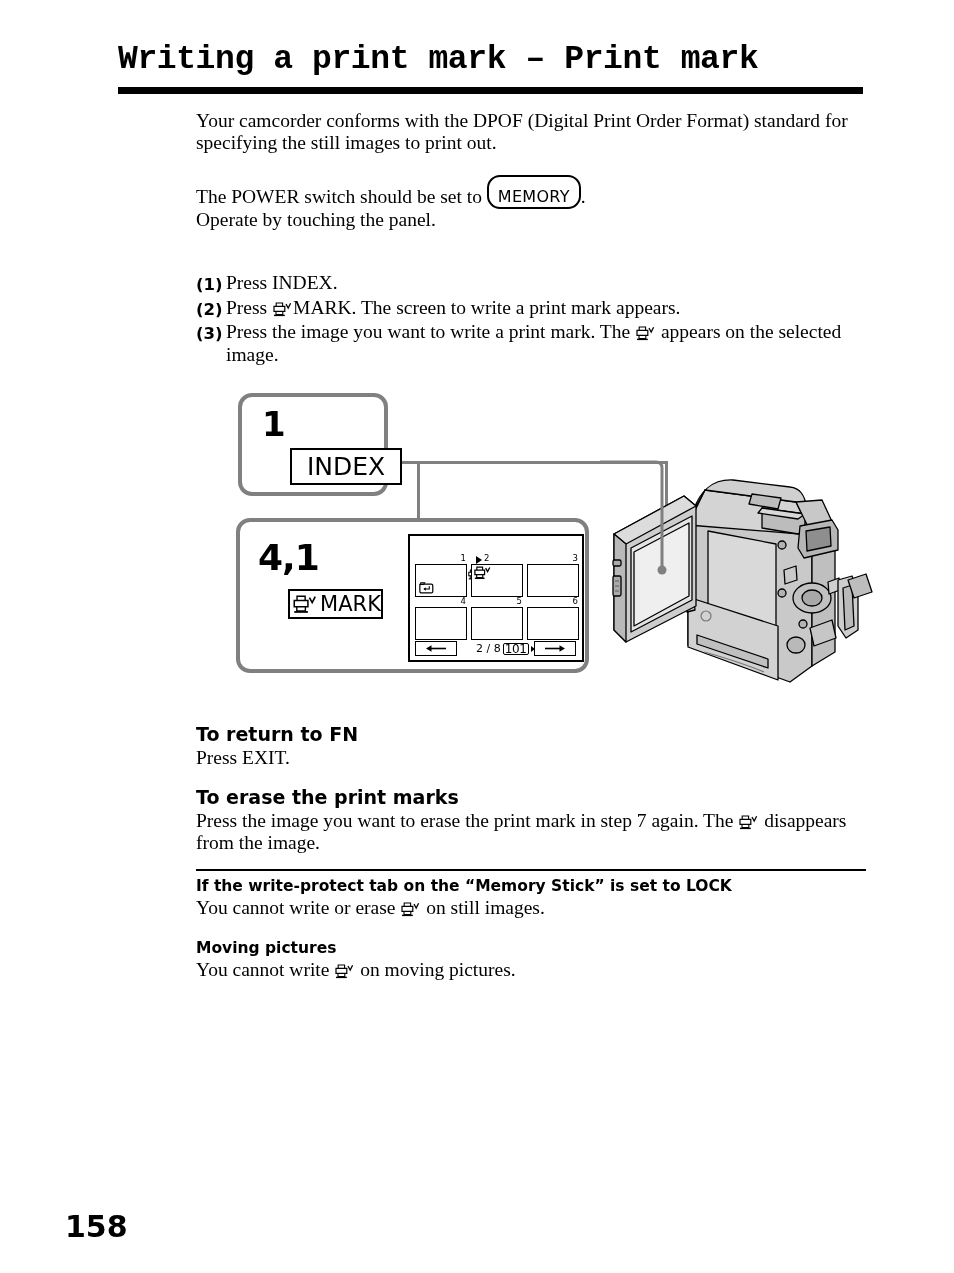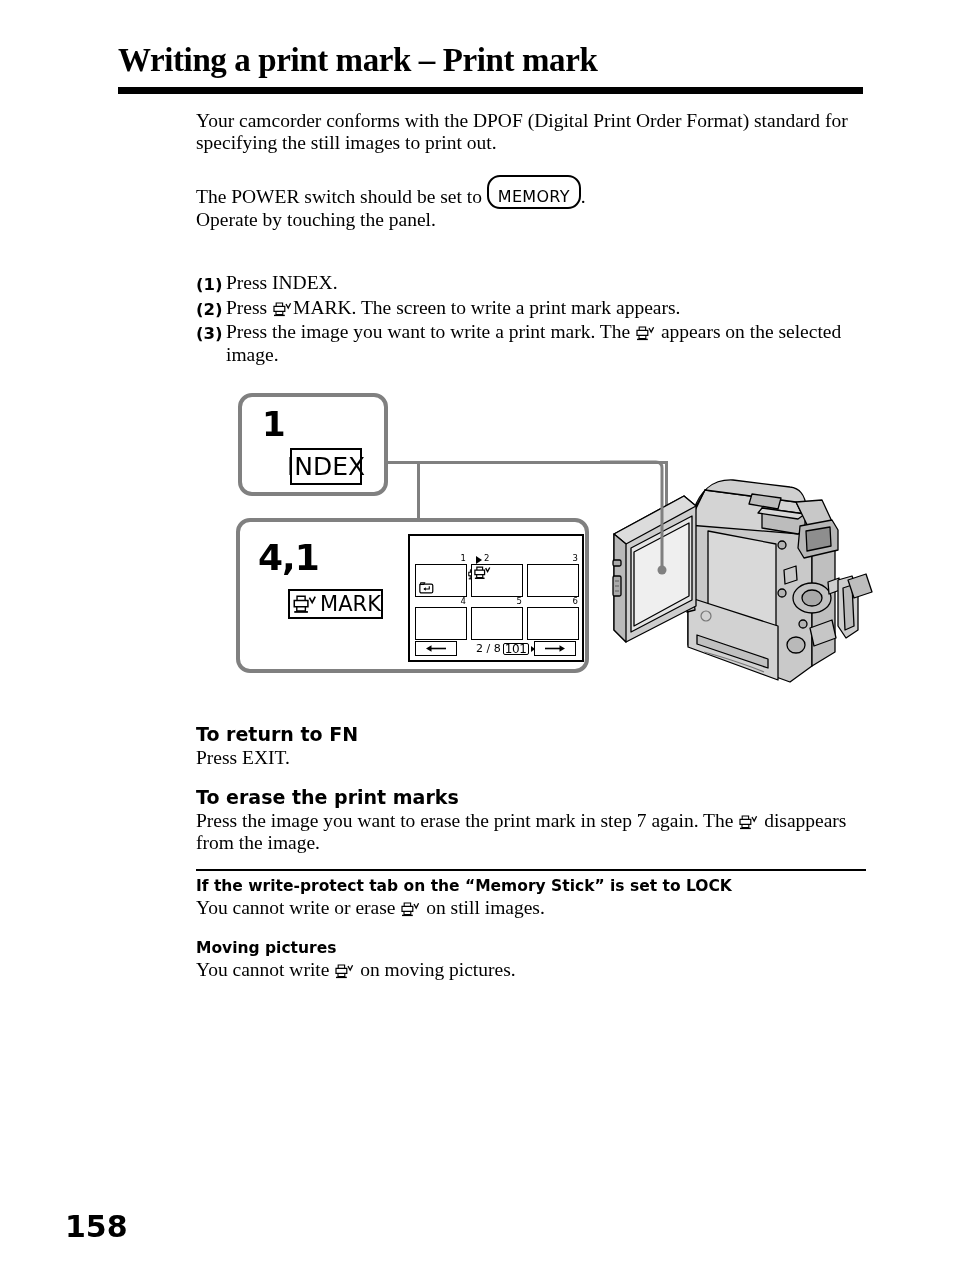--- a/index.html
+++ b/index.html
@@ -10,21 +10,21 @@
     background: #ffffff;
     font-family: "Liberation Serif", serif;
     color: #000;
     position: relative;
     overflow: hidden;
   }
 
   
   .title-block { position: absolute; left: 118px; top: 40px; width: 745px; }
   .page-title {
-    font-family: Liberation Serif, serif;
+    font-family: Liberation Mono, monospace;
     font-weight: bold;
     font-size: 33px;
     letter-spacing: -0.4px;
     line-height: 40px;
     margin: 0;
     white-space: nowrap;
   }
   .title-rule { height: 7px; background: #000; margin-top: 7px; }
 
   
@@ -97,21 +97,21 @@
   .ui-key {
     position: absolute;
     border: 2.5px solid #000;
     background: #fff;
     font-family: "DejaVu Sans", sans-serif;
     display: flex;
     align-items: center;
     justify-content: center;
   }
   #key-index {
-    left: 48px; top: 51px; width: 72px; height: 37px;
+    left: 48px; top: 51px; width: 112px; height: 37px;
     font-size: 25px; letter-spacing: 0px;
   }
   #key-mark {
     left: 48px; top: 67px; width: 95px; height: 30px;
     font-size: 21px; gap: 2px; padding-left: 2px;
   }
   #key-mark .pm-icon { width: 24px; height: 19px; vertical-align: 0; }
   #key-mark .pm-icon svg { width: 24px; height: 19px; }
 
   

